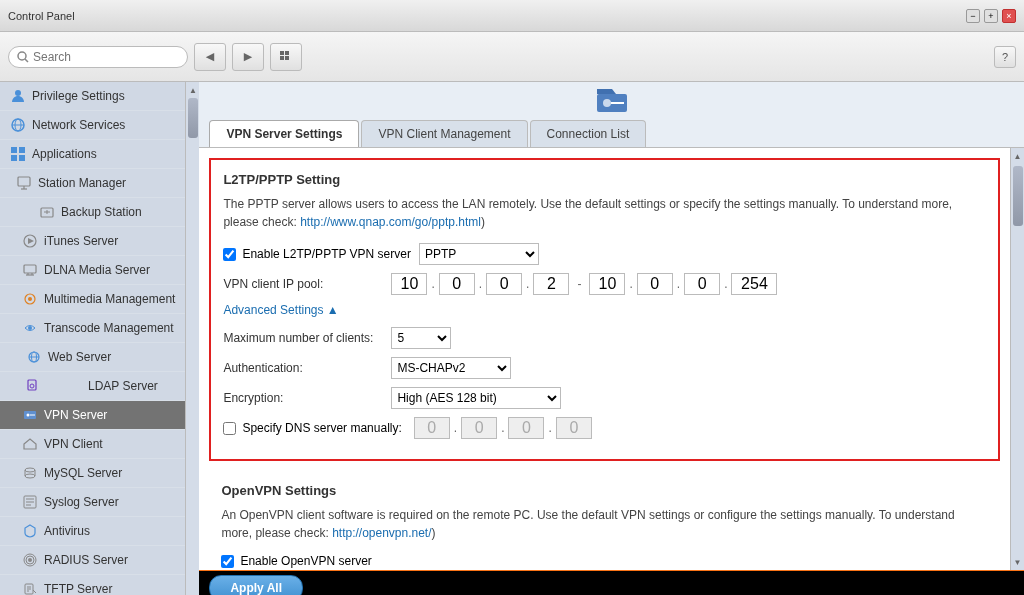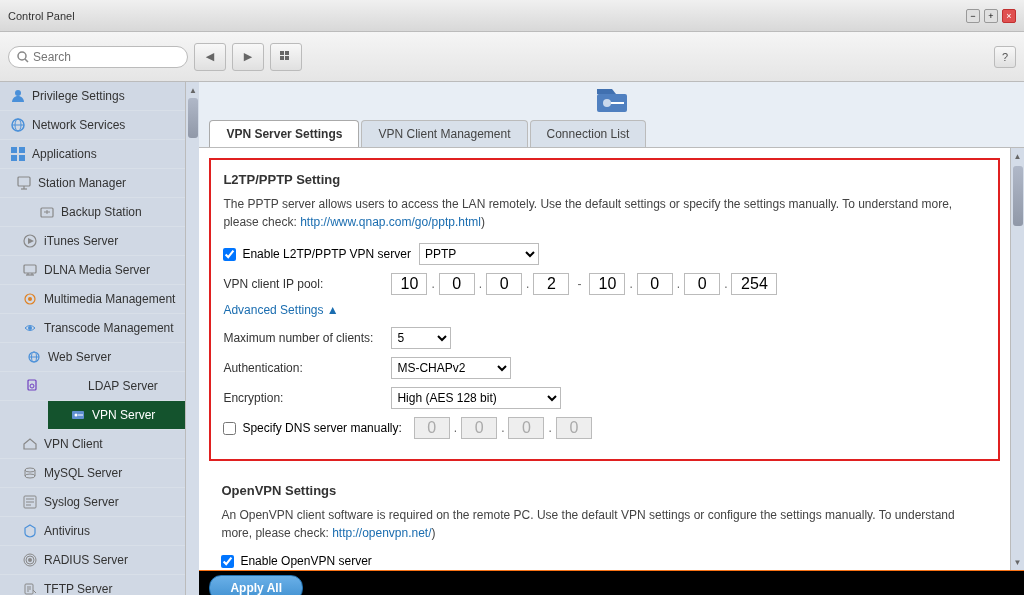--- a/index.html
+++ b/index.html
@@ -122,23 +122,22 @@
       display: flex;
       align-items: center;
       padding: 6px 10px;
       cursor: pointer;
       gap: 6px;
       border-bottom: 1px solid #d8dfe8;
       color: #333;
       font-size: 12px;
     }
     .sidebar-item.active {
-      background: #14532d;
+      background: #737373;
       color: white;
-      margin-left: 48px;
     }
     .sidebar-icon {
       width: 16px;
       height: 16px;
       display: flex;
       align-items: center;
       justify-content: center;
       flex-shrink: 0;
     }
 

